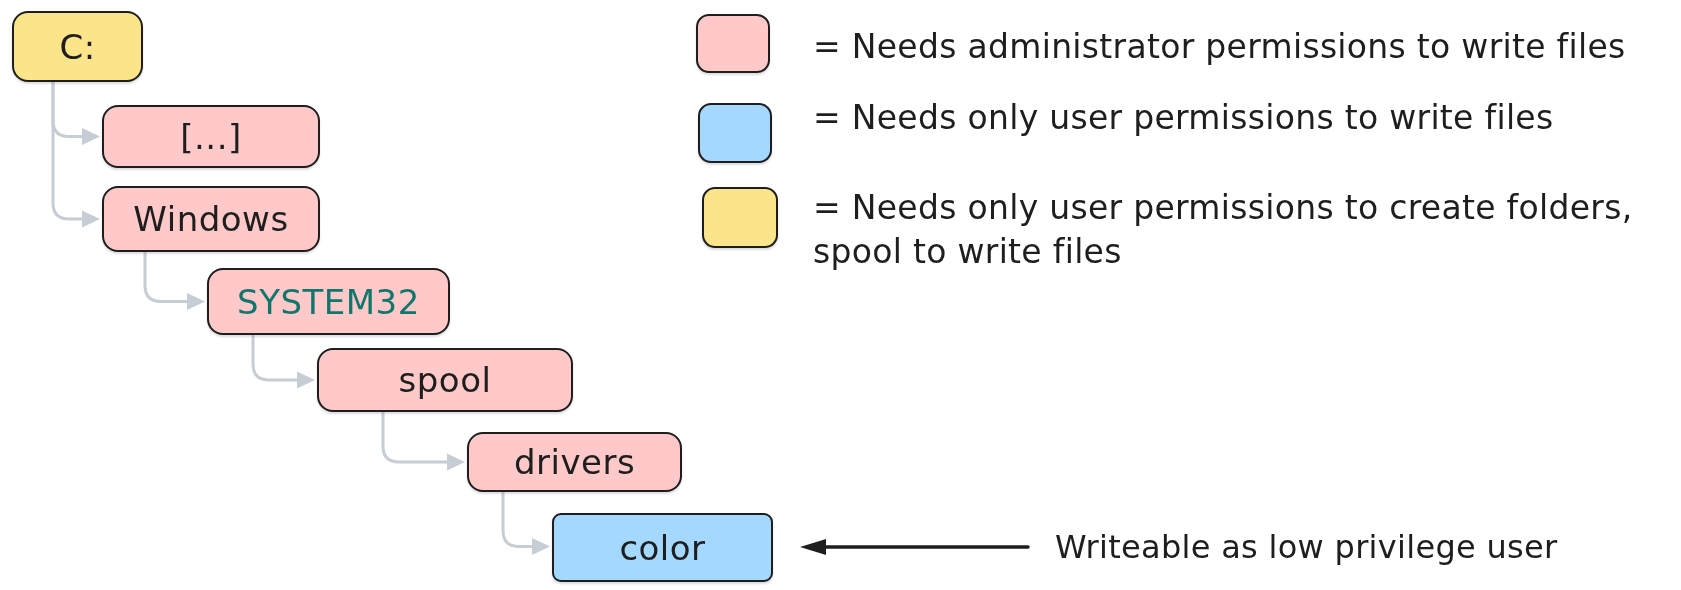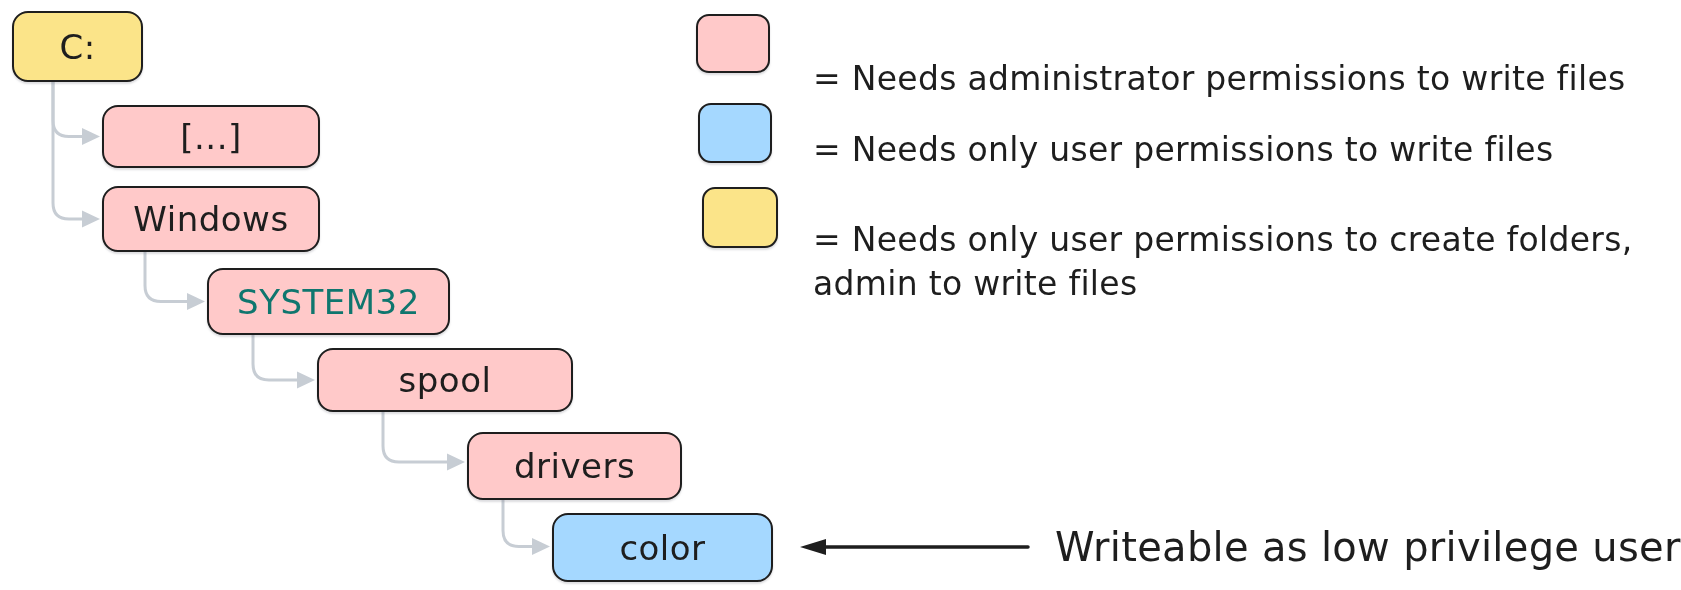--- a/index.html
+++ b/index.html
@@ -38,26 +38,25 @@
     box-shadow: 0 2px 2px rgba(120,120,130,0.25);
   }
   .legend-text {
     position: absolute;
     transform: translateY(-50%);
     font-size: 33px;
     line-height: 44px;
     letter-spacing: 0.3px;
     color: #1e1e1e;
     white-space: pre-line;
-    margin-top: 32px;
   }
   .annotation-text {
     position: absolute;
     transform: translateY(-50%);
-    font-size: 40px;
+    font-size: 32px;
     letter-spacing: 0.3px;
     color: #1e1e1e;
     white-space: nowrap;
   }
 </style>
 </head>
 <body>
 
 <div class="canvas">
   <svg id="connector-layer" width="1681" height="590" viewBox="0 0 1681 590" xmlns="http://www.w3.org/2000/svg">
@@ -75,26 +74,26 @@
       <polygon points="550,546.5 532,538 532,555" fill="#c7cdd4"></polygon>
       <line x1="1028" y1="547" x2="820" y2="547" stroke="#1e1e1e" stroke-width="3.5" stroke-linecap="round"></line>
       <polygon points="800,547 826,539 826,555" fill="#1e1e1e"></polygon>
     </svg>
   <div id="nodes">
       <div class="node" style="left: 12px; top: 11px; width: 131px; height: 71px; background: rgb(251, 228, 137); border-color: rgb(30, 30, 30); color: rgb(30, 30, 30);">C:</div>
       <div class="node" style="left: 102px; top: 105px; width: 218px; height: 63px; background: rgb(255, 201, 201); border-color: rgb(30, 30, 30); color: rgb(30, 30, 30);">[...]</div>
       <div class="node" style="left: 102px; top: 186px; width: 218px; height: 66px; background: rgb(255, 201, 201); border-color: rgb(30, 30, 30); color: rgb(30, 30, 30);">Windows</div>
       <div class="node" style="left: 207px; top: 268px; width: 243px; height: 67px; background: rgb(255, 201, 201); border-color: rgb(30, 30, 30); color: #0f766e;">SYSTEM32</div>
       <div class="node" style="left: 317px; top: 348px; width: 256px; height: 64px; background: rgb(255, 201, 201); border-color: rgb(30, 30, 30); color: rgb(30, 30, 30);">spool</div>
-      <div class="node" style="left: 467px; top: 432px; width: 215px; height: 68px; background: rgb(255, 201, 201); border-color: rgb(30, 30, 30); color: rgb(30, 30, 30);">drivers</div>
-      <div class="node" style="left: 552px; top: 513px; width: 221px; height: 69px; background: rgb(165, 216, 255); border-color: rgb(30, 30, 30); color: rgb(30, 30, 30);">color</div>
+      <div class="node" style="left: 467px; top: 432px; width: 215px; height: 60px; background: rgb(255, 201, 201); border-color: rgb(30, 30, 30); color: rgb(30, 30, 30);">drivers</div>
+      <div class="node" style="left: 552px; top: 513px; width: 221px; height: 69px; background: rgb(165, 216, 255); border-color: rgb(30, 30, 30); color: rgb(30, 30, 30); border-radius: 9px;">color</div>
     </div>
   <div id="legend">
       <div class="legend-swatch" style="left: 696px; top: 14px; width: 74px; height: 59px; background: rgb(255, 201, 201); border-color: rgb(30, 30, 30);"></div>
       <div class="legend-text" style="left: 813px; top: 47px; color: rgb(30, 30, 30);">= Needs administrator permissions to write files</div>
       <div class="legend-swatch" style="left: 698px; top: 103px; width: 74px; height: 60px; background: rgb(165, 216, 255); border-color: rgb(30, 30, 30);"></div>
       <div class="legend-text" style="left: 813px; top: 118px; color: rgb(30, 30, 30);">= Needs only user permissions to write files</div>
       <div class="legend-swatch" style="left: 702px; top: 187px; width: 76px; height: 61px; background: rgb(251, 228, 137); border-color: rgb(30, 30, 30);"></div>
       <div class="legend-text" style="left: 813px; top: 230px; color: rgb(30, 30, 30);">= Needs only user permissions to create folders,
-admin to write files</div>
+spool to write files</div>
     </div>
   <div class="annotation-text" id="annotation-text" style="left: 1055px; top: 547px; color: rgb(30, 30, 30);">Writeable as low privilege user</div>
 </div>
 
 </body></html>

